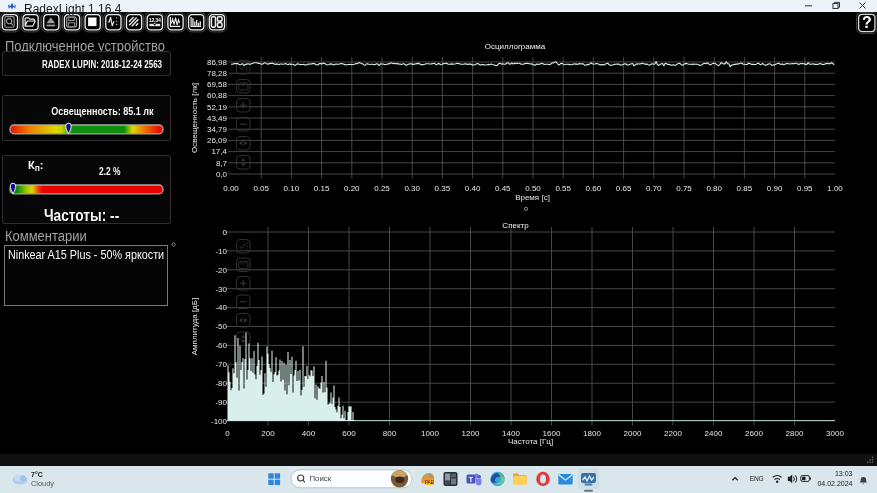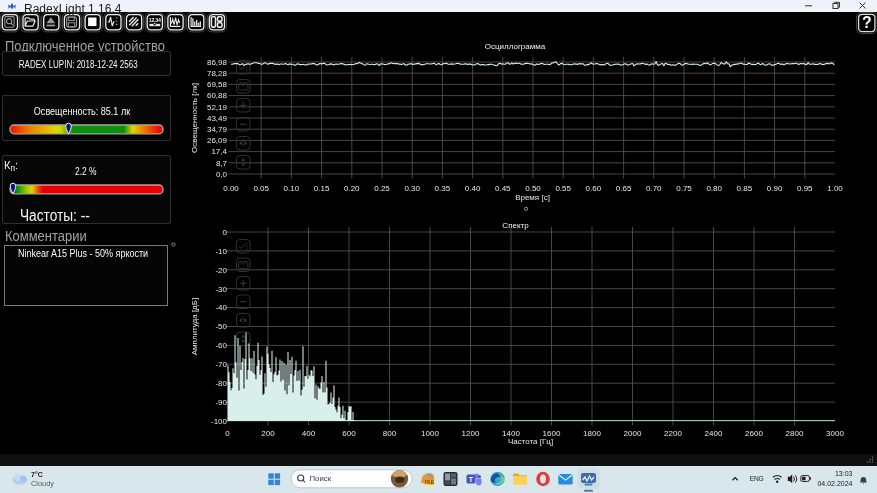--- a/index.html
+++ b/index.html
@@ -3,21 +3,21 @@
 <style>
 * { margin:0; padding:0; box-sizing:border-box; }
 html,body { width:877px; height:493px; background:#000; overflow:hidden;
   font-family:"Liberation Sans", sans-serif; }
 #titlebar { position:absolute; left:0; top:0; width:877px; height:12px; background:#edf3f9; }
 #titlebar .t { position:absolute; left:24px; top:1.5px; font-size:12px; color:#1b1b1b; }
 .abs { position:absolute; }
 .lab { position:absolute; font-size:14px; color:#a2a2a2; white-space:nowrap; }
 .lab span { display:inline-block; transform:scaleX(0.927); transform-origin:left; }
 .box { position:absolute; left:2px; width:169px; border:1px solid #2f2f2f; background:#070707; border-radius:2px;}
-.wtxt { position:absolute; color:#f7f7f7; font-weight:normal; white-space:nowrap;}
+.wtxt { position:absolute; color:#f7f7f7; font-weight:bold; white-space:nowrap;margin-left:24px;}
 .wtxt span { display:inline-block; }
 .tick { font:8px "Liberation Sans"; fill:#e6e6e6; }
 .title { font:8px "Liberation Sans"; fill:#f2f2f2; }
 .tb { font:8px "Liberation Sans"; fill:#1b1b1b; }
 #taskbar { position:absolute; left:0; top:466px; width:877px; height:27px; background:#d9e7ec; }
 </style></head>
 <body>
 <svg class="abs" style="left:0;top:0" width="877" height="493" viewBox="0 0 877 493">
   <g>
       <g transform="translate(1.2,13.6)">
@@ -314,21 +314,21 @@
       <stop offset="1" stop-color="#e80000"></stop>
     </linearGradient>
   </defs>
   <rect x="1" y="5" width="153" height="8.8" rx="4" fill="url(#g2)" stroke="#a8a8a8" stroke-width="1.3"></rect>
   <path transform="translate(4,0)" d="M0 13.8 C-2.1 9.9 -2.7 8.3 -2.7 5.9 A2.7 2.7 0 1 1 2.7 5.9 C2.7 8.3 2.1 9.9 0 13.8 Z" fill="#10108c" stroke="#f2f2f2" stroke-width="1"></path>
 </svg>
 <div class="wtxt" style="left:20px;top:206.5px;font-size:16px"><span style="transform:scaleX(0.855);transform-origin:left">Частоты: --</span></div>
 
 <div class="lab" style="left:5px;top:227.5px"><span>Комментарии</span></div>
 <div class="abs" style="left:4px;top:244.5px;width:164px;height:61.5px;border:1px solid #7a7a7a;background:#050505"></div>
-<div class="abs" style="left:18px;top:247.5px;font-size:10px;color:#fafafa;white-space:nowrap"><span style="display:inline-block;transform:scaleX(0.9);transform-origin:left">Ninkear A15 Plus - 50% яркости</span></div>
+<div class="abs" style="left:8px;top:247.5px;font-size:12px;color:#fafafa;white-space:nowrap"><span style="display:inline-block;transform:scaleX(0.9);transform-origin:left">Ninkear A15 Plus - 50% яркости</span></div>
 
 <div class="abs" style="left:0;top:453.5px;width:877px;height:12.5px;background:#101010"></div>
 <svg class="abs" style="left:866px;top:456px" width="9" height="8" viewBox="0 0 9 8">
   <g fill="#7a7a7a">
     <rect x="5.9" y="0.7" width="1.2" height="1.2"></rect>
     <rect x="3.5" y="3.1" width="1.2" height="1.2"></rect>
       <rect x="5.9" y="3.1" width="1.2" height="1.2"></rect>
     <rect x="1.1" y="5.5" width="1.2" height="1.2"></rect>
       <rect x="3.5" y="5.5" width="1.2" height="1.2"></rect>
       <rect x="5.9" y="5.5" width="1.2" height="1.2"></rect>

